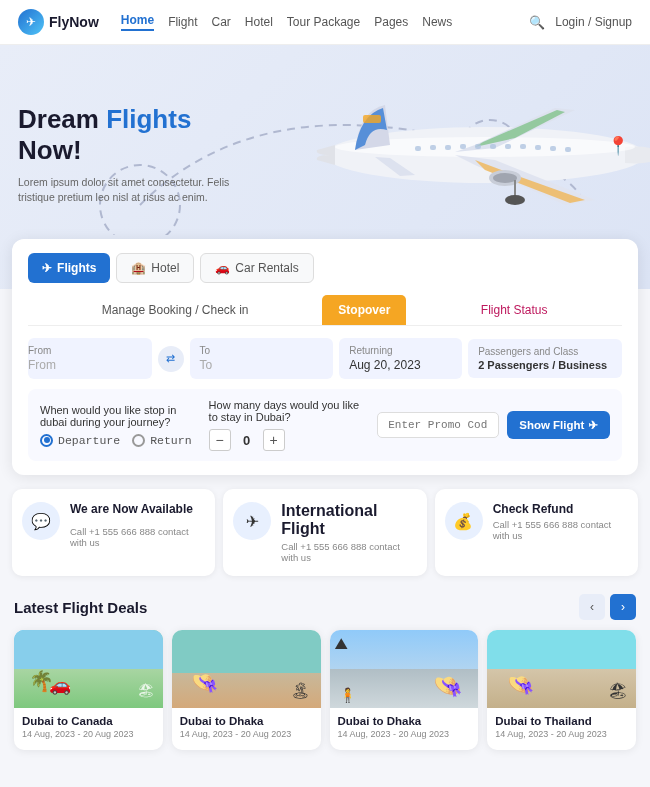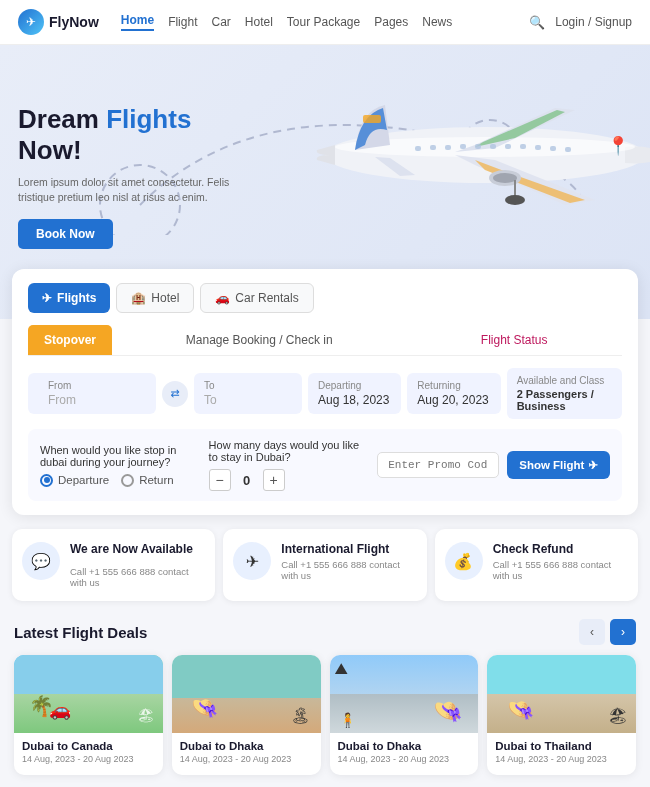--- a/index.html
+++ b/index.html
@@ -36,21 +36,20 @@
     <circle cx="430" cy="85" r="30" stroke="#b0b8d0" stroke-width="2" stroke-dasharray="8 6" fill="none"></circle>
   </svg>
 
   <div style="max-width:230px;position:relative;z-index:2;">
     <h1 style="font-size:26px;font-weight:800;line-height:1.2;color:#1a1a2e;">
       <br>
       <span>Dream </span><span style="color:#2271d1;">Flights</span><br>
       <span>Now!</span>
     </h1>
     <p style="font-size:10.5px;color:#666;margin:8px 0 13px;line-height:1.5;">Lorem ipsum dolor sit amet consectetur. Felis tristique pretium leo nisl at risus ac enim.</p>
-    <button style="background:#2271d1;color:#fff;border:none;padding:8px 18px;border-radius:5px;font-size:12px;cursor:pointer;font-weight:600;">Book Now</button>
   </div>
 
   <div style="position:absolute;right:-15px;top:5px;width:390px;z-index:1;">
     <svg viewBox="0 0 390 200" xmlns="http://www.w3.org/2000/svg">
 
       <ellipse cx="210" cy="105" rx="160" ry="28" fill="#f0f2f7"></ellipse>
 
       <path d="M370 105 Q390 105 385 108 Q375 115 350 113 L350 97 Q375 95 385 102 Q390 105 370 105Z" fill="#e8eaef"></path>
 
       <path d="M55 105 Q40 105 42 110 L60 115 L60 95 L42 100 Q40 105 55 105Z" fill="#e0e2e8"></path>
@@ -105,60 +104,56 @@
       <span>🏨</span>
       <span>Hotel</span>
     </button>
     <button style="display:flex;align-items:center;gap:5px;padding:7px 14px;border-radius:6px;border:1px solid #ddd;background:#f8f9fa;color:#555;font-size:12px;cursor:pointer;">
       <span>🚗</span>
       <span>Car Rentals</span>
     </button>
   </div>
 
   <div style="display:flex;margin-bottom:12px;border-bottom:1px solid #eee;">
+    <div style="padding:8px 16px;font-size:12px;color:#555;cursor:pointer;flex:1;text-align:center;">
+      <span>Manage Booking / Check in</span>
+    </div>
     <div style="padding:8px 16px;font-size:12px;color:#fff;background:#f5a623;border-radius:5px 5px 0 0;cursor:pointer;font-weight:600;">
       <span>Stopover</span>
     </div>
-    <div style="padding:8px 16px;font-size:12px;color:#555;cursor:pointer;flex:1;text-align:center;">
-      <span>Manage Booking / Check in</span>
-    </div>
     <div style="padding:8px 16px;font-size:12px;color:#be185d;cursor:pointer;flex:0.7;text-align:center;">
       <span>Flight Status</span>
     </div>
   </div>
 
 
   <div style="display:flex;gap:6px;margin-bottom:10px;align-items:center;">
-    <div style="background:#f0f3ff;border-radius:6px;padding:7px 20px;flex:1.2;">
+    <div style="background:#f0f3ff;border-radius:6px;padding:7px 0;flex:1.2;">
       <div style="font-size:10px;color:#888;margin-bottom:2px;">From</div>
       <div style="font-size:12px;color:#aaa;font-weight:500;">From</div>
     </div>
     <button style="background:#e8edf8;border:none;border-radius:50%;width:26px;height:26px;display:flex;align-items:center;justify-content:center;cursor:pointer;font-size:11px;color:#2271d1;flex-shrink:0;">⇄</button>
     <div style="background:#f0f3ff;border-radius:6px;padding:7px 10px;flex:1.2;">
       <div style="font-size:10px;color:#888;margin-bottom:2px;">To</div>
       <div style="font-size:12px;color:#aaa;font-weight:500;">To</div>
     </div>
     <div style="background:#f0f3ff;border-radius:6px;padding:7px 10px;flex:1;">
-      <div style="font-size:10px;color:#888;margin-bottom:2px;">Departing</div>
-      <div style="font-size:12px;color:#333;font-weight:500;">Aug 18, 2023</div>
-    </div>
-    <div style="background:#f0f3ff;border-radius:6px;padding:7px 10px;flex:1;">
       <div style="font-size:10px;color:#888;margin-bottom:2px;">Returning</div>
       <div style="font-size:12px;color:#333;font-weight:500;">Aug 20, 2023</div>
     </div>
     <div style="background:#f0f3ff;border-radius:6px;padding:7px 10px;flex:1.3;">
-      <div style="font-size:10px;color:#888;margin-bottom:2px;">Available and Class</div>
+      <div style="font-size:10px;color:#888;margin-bottom:2px;">Passengers and Class</div>
       <div style="font-size:11px;color:#333;font-weight:600;">2 Passengers / Business</div>
     </div>
   </div>
 
   <div style="background:#f8f9ff;border-radius:8px;padding:10px 12px;display:flex;align-items:center;gap:12px;flex-wrap:wrap;">
     <div style="flex:1;min-width:150px;">
       <div style="font-size:11px;color:#333;margin-bottom:6px;">When would you like stop in dubai during your journey?</div>
-      <div style="display:flex;gap:12px;">
+      <div style="display:flex;gap:12px;font-family:Liberation Mono, monospace;">
         <label style="display:flex;align-items:center;gap:5px;font-size:11.5px;color:#555;cursor:pointer;">
           <div style="width:13px;height:13px;border:2px solid #2271d1;border-radius:50%;flex-shrink:0;position:relative;">
             <div style="width:6px;height:6px;background:#2271d1;border-radius:50%;position:absolute;top:50%;left:50%;transform:translate(-50%,-50%);"></div>
           </div>
           <span>Departure</span>
         </label>
         <label style="display:flex;align-items:center;gap:5px;font-size:11.5px;color:#555;cursor:pointer;">
           <div style="width:13px;height:13px;border:2px solid #999;border-radius:50%;flex-shrink:0;"></div>
           <span>Return</span>
         </label>
@@ -186,21 +181,21 @@
   <div style="flex:1;background:#fff;border-radius:10px;padding:13px 10px;display:flex;align-items:flex-start;gap:10px;box-shadow:0 1px 6px rgba(0,0,0,0.07);">
     <div style="width:38px;height:38px;background:#e8f0fe;border-radius:50%;display:flex;align-items:center;justify-content:center;flex-shrink:0;font-size:16px;">💬</div>
     <div>
       <div style="font-size:12px;font-weight:700;color:#1a1a2e;margin-bottom:10px;">We are Now Available</div>
       <div style="font-size:9.5px;color:#888;">Call +1 555 666 888 contact with us</div>
     </div>
   </div>
   <div style="flex:1;background:#fff;border-radius:10px;padding:13px 10px;display:flex;align-items:flex-start;gap:10px;box-shadow:0 1px 6px rgba(0,0,0,0.07);">
     <div style="width:38px;height:38px;background:#e8f0fe;border-radius:50%;display:flex;align-items:center;justify-content:center;flex-shrink:0;font-size:16px;">✈</div>
     <div>
-      <div style="font-size:12px;font-weight:700;color:#1a1a2e;margin-bottom:3px;">International Flight</div>
+      <div style="font-size:16px;font-weight:700;color:#1a1a2e;margin-bottom:3px;">International Flight</div>
       <div style="font-size:9.5px;color:#888;">Call +1 555 666 888 contact with us</div>
     </div>
   </div>
   <div style="flex:1;background:#fff;border-radius:10px;padding:13px 10px;display:flex;align-items:flex-start;gap:10px;box-shadow:0 1px 6px rgba(0,0,0,0.07);">
     <div style="width:38px;height:38px;background:#e8f0fe;border-radius:50%;display:flex;align-items:center;justify-content:center;flex-shrink:0;font-size:16px;">💰</div>
     <div>
       <div style="font-size:12px;font-weight:700;color:#1a1a2e;margin-bottom:3px;">Check Refund</div>
       <div style="font-size:9.5px;color:#888;">Call +1 555 666 888 contact with us</div>
     </div>
   </div>

